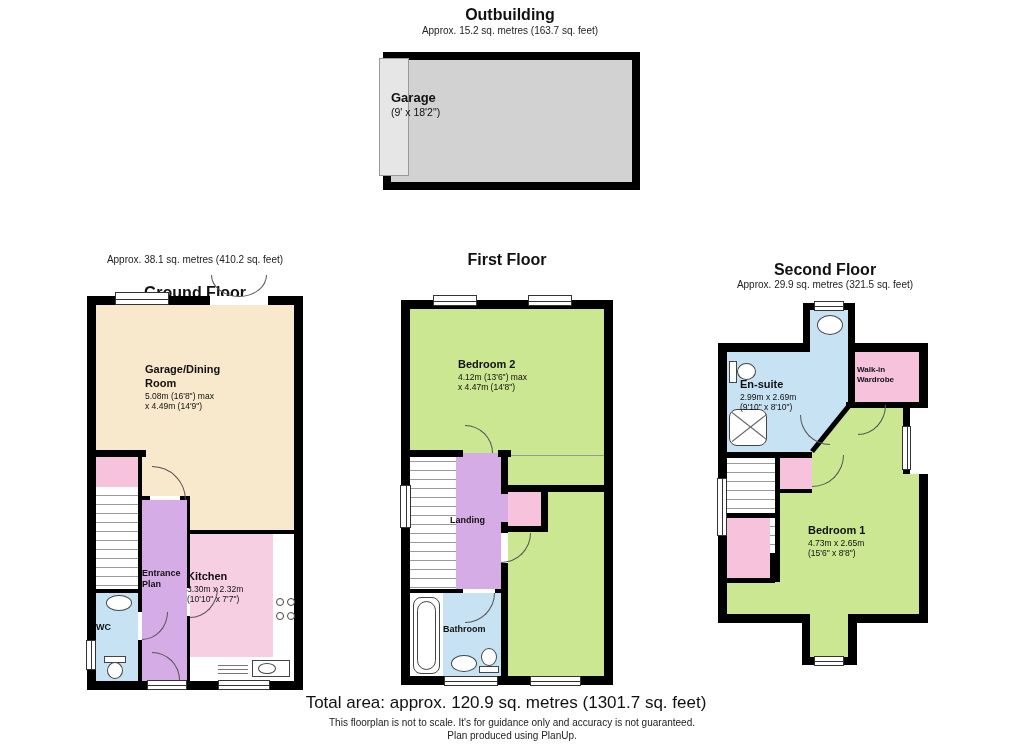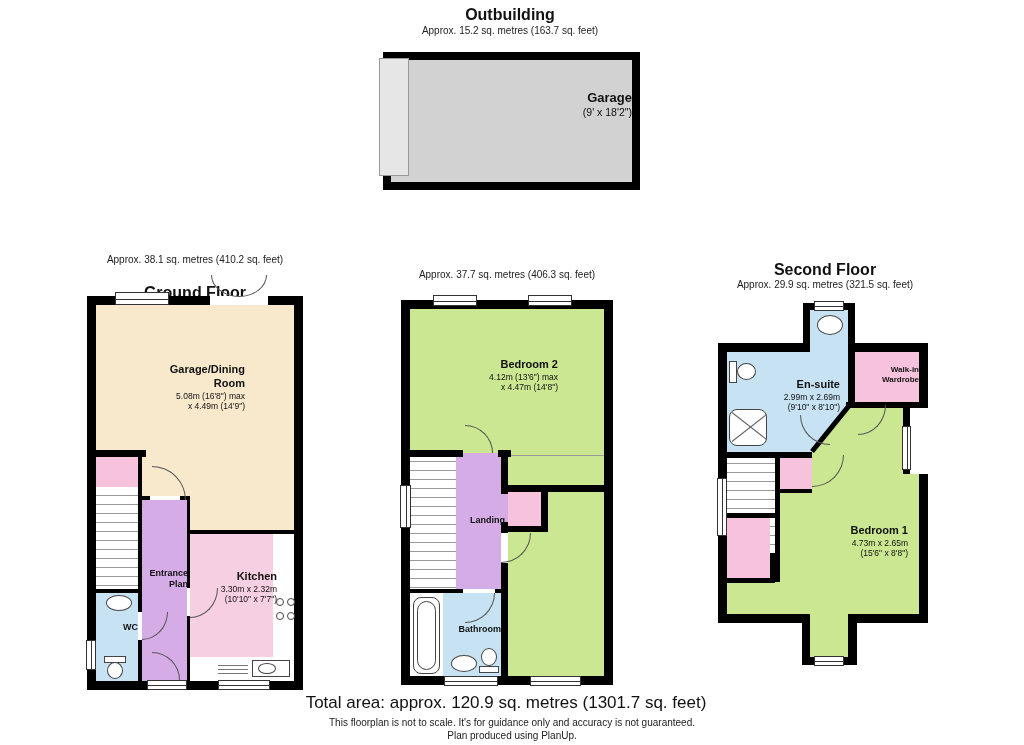--- a/index.html
+++ b/index.html
@@ -24,21 +24,21 @@
   .win-v::after{content:"";position:absolute;top:0;bottom:0;left:50%;width:1px;background:#333;}
   .arc{position:absolute;box-sizing:border-box;background:transparent;}
   .arc-tr{border-top:1px solid var(--line);border-right:1px solid var(--line);border-top-right-radius:100% 100%;}
   .arc-bl{border-bottom:1px solid var(--line);border-left:1px solid var(--line);border-bottom-left-radius:100% 100%;}
   .arc-br{border-bottom:1px solid var(--line);border-right:1px solid var(--line);border-bottom-right-radius:100% 100%;}
   .fix{position:absolute;box-sizing:border-box;border:1px solid #444;background:#fff;}
   .oval{border-radius:50%;}
   .rrect{border-radius:8px;}
   .title{position:absolute;text-align:center;font-weight:bold;font-size:16px;line-height:1.1;}
   .subtitle{position:absolute;text-align:center;font-size:10px;color:#222;}
-  .rlabel{position:absolute;text-align:right;line-height:1.25;}
+  .rlabel{position:absolute;text-align:left;line-height:1.25;}
   .rname{font-weight:bold;font-size:11px;}
   .rname-sm{font-weight:bold;font-size:9px;}
   .rdims{font-size:8.5px;}
   .footer-total{position:absolute;left:0;top:693px;width:1012px;text-align:center;font-size:17px;}
   .footer-small{position:absolute;left:0;width:1024px;text-align:center;font-size:10px;color:#222;}
   .xl{position:absolute;height:1px;background:#666;transform-origin:0 50%;}
 </style>
 </head>
 <body>
 
@@ -114,21 +114,21 @@
   </div>
   <div class="rlabel" style="left:187px;top:570px;width:90px;">
     <div class="rname">Kitchen</div>
     <div class="rdims">3.30m x 2.32m</div>
     <div class="rdims">(10'10" x 7'7")</div>
   </div>
   <div class="rlabel" style="left:96px;top:622px;width:42px;">
     <div class="rname-sm">WC</div>
   </div>
 
-  <div class="subtitle" style="left:359px;top:269px;width:296px;">Approx. 37.7 sq. metres (406.3 sq. feet)</div>
+  <div class="title" style="left:401px;top:251px;width:212px;">First Floor</div>
 
   <div class="wall" style="left:401px;top:300px;width:212px;height:385px;"></div>
   <div class="room c-green" style="left:410px;top:309px;width:194px;height:144px;"></div>
   <div class="room c-green" style="left:508px;top:453px;width:96px;height:32px;"></div>
   <div class="stairs" style="left:410px;top:453px;width:46px;height:139px;"></div>
   <div class="room c-purple" style="left:456px;top:453px;width:45px;height:139px;"></div>
   <div class="room c-pink2" style="left:508px;top:492px;width:33px;height:34px;"></div>
   <div class="room c-green" style="left:548px;top:492px;width:56px;height:40px;"></div>
   <div class="room c-green" style="left:508px;top:532px;width:96px;height:144px;"></div>
   <div class="room c-white" style="left:410px;top:593px;width:33px;height:83px;"></div>

